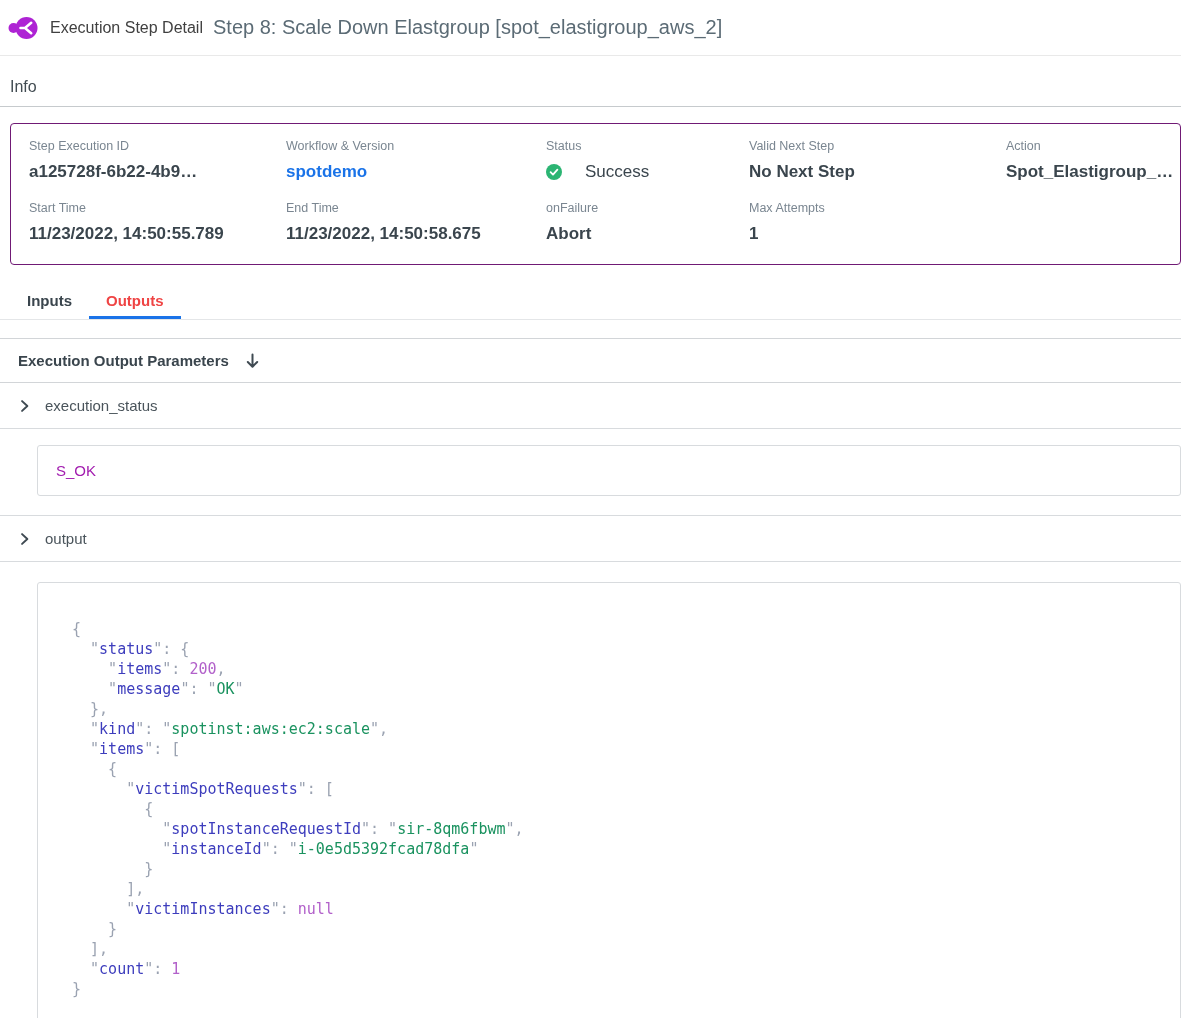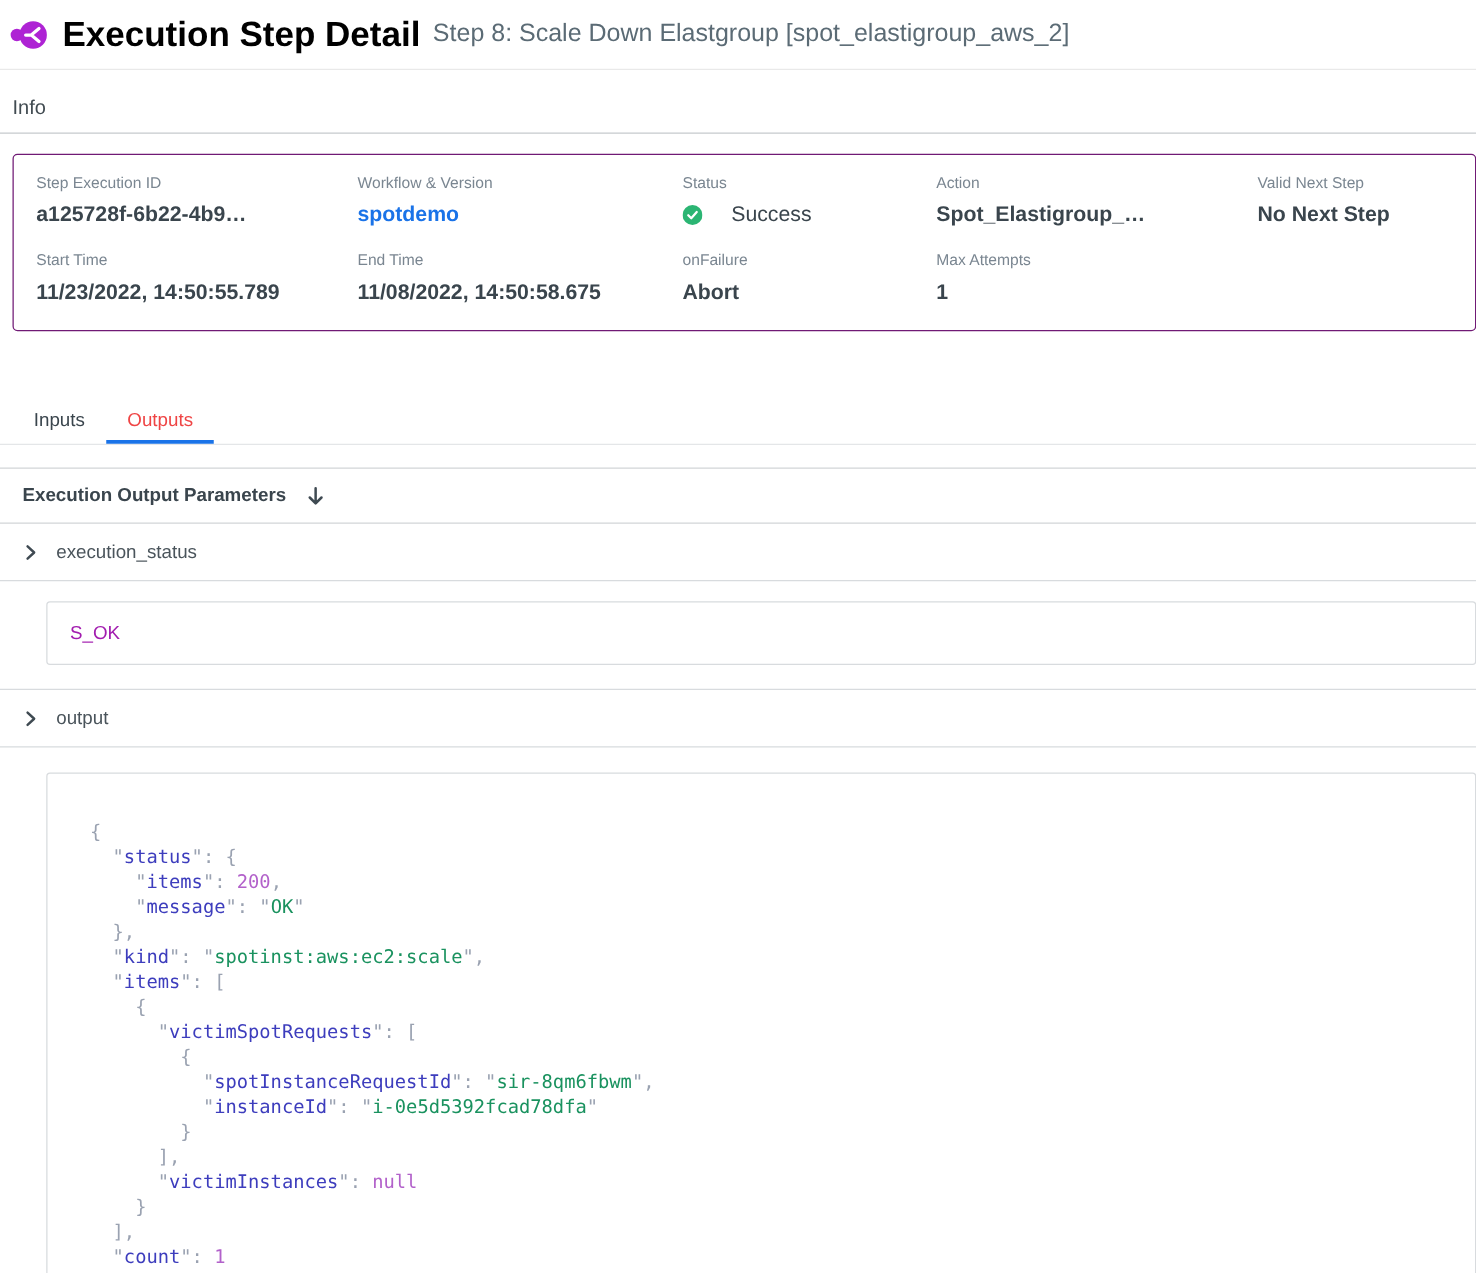--- a/index.html
+++ b/index.html
@@ -9,21 +9,21 @@
     font-family: "Liberation Sans", sans-serif;
     color: #3a454d;
   }
 
   
   .app-header {
     height: 56px; display: flex; align-items: center;
     padding-left: 8px; border-bottom: 1px solid #e9e9e9;
   }
   .logo { margin-right: 12px; display: flex; align-items: center; }
-  .page-title { font-size: 28px; font-weight: 700; color: #000000; white-space: nowrap; }
+  .page-title { font-size: 16px; font-weight: 400; color: #404040; white-space: nowrap; }
   .page-subtitle { font-size: 20px; font-weight: 400; color: #5b6b75; margin-left: 10px; white-space: nowrap; }
 
   
   .info-heading { margin: 22px 0 0 10px; font-size: 16px; color: #424c52; }
   .divider-dark { border: 0; border-top: 1px solid #c6cacd; margin: 10px 0 0 0; }
   .divider-mid  { border: 0; border-top: 1px solid #d2d5d8; margin: 0; }
   .divider-box  { border: 0; border-top: 1px solid #d8dbde; margin: 0; }
 
   
   .info-card {
@@ -36,22 +36,22 @@
   }
   .field .f-label { font-size: 12.5px; color: #7a8691; margin-bottom: 9px; }
   .field .f-value { font-size: 17px; font-weight: 600; color: #3a454d; }
   .field .f-link  { color: #1a73e8; text-decoration: none; font-weight: 600; cursor: pointer; }
   .status-value { display: flex; align-items: center; font-weight: 400 !important; color: #4d5b63; gap: 15px; }
   .status-value .icon { margin-right: 8px; display: inline-flex; }
 
   
   .tabs { display: flex; margin-top: 20px; padding-left: 10px; border-bottom: 1px solid #e4e6e8; }
   .tab {
-    padding: 7px 17px 10px; font-size: 15px; font-weight: 400;
-    color: #3a454d; cursor: pointer; margin-top: 36px;
+    padding: 7px 17px 10px; font-size: 15px; font-weight: 700;
+    color: #3a454d; cursor: pointer;
   }
   .tab.active { color: #ef4444; box-shadow: inset 0 -3px 0 #1a73e8; }
   .after-tabs-gap { height: 18px; }
 
   
   .out-params {
     display: flex; align-items: center;
     padding: 13px 0 13px 18px; border-bottom: 1px solid #d2d5d8;
   }
   .out-params .op-title { font-size: 15px; font-weight: 600; color: #3a454d; }
@@ -125,34 +125,34 @@
       <span class="icon">
         <svg width="16" height="16" viewBox="0 0 16 16">
           <circle cx="8" cy="8" r="8" fill="#2bb573"></circle>
           <path d="M4.6 8.2 L7 10.6 L11.4 5.6" stroke="#ffffff" stroke-width="1.8" fill="none" stroke-linecap="round" stroke-linejoin="round"></path>
         </svg>
       </span>
       <span>Success</span>
     </div>
   </div>
   <div class="field">
+    <div class="f-label">Valid Next Step</div>
+    <div class="f-value">No Next Step</div>
+  </div>
+  <div class="field">
     <div class="f-label">Action</div>
     <div class="f-value">Spot_Elastigroup_…</div>
   </div>
   <div class="field">
-    <div class="f-label">Valid Next Step</div>
-    <div class="f-value">No Next Step</div>
-  </div>
-  <div class="field">
     <div class="f-label">Start Time</div>
     <div class="f-value">11/23/2022, 14:50:55.789</div>
   </div>
   <div class="field">
     <div class="f-label">End Time</div>
-    <div class="f-value">11/08/2022, 14:50:58.675</div>
+    <div class="f-value">11/23/2022, 14:50:58.675</div>
   </div>
   <div class="field">
     <div class="f-label">onFailure</div>
     <div class="f-value">Abort</div>
   </div>
   <div class="field">
     <div class="f-label">Max Attempts</div>
     <div class="f-value">1</div>
   </div>
   <div></div>

